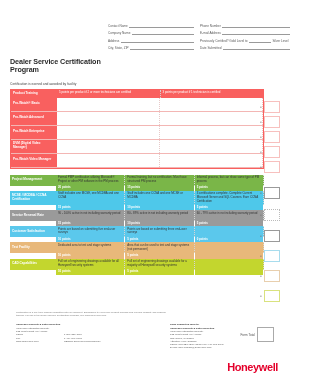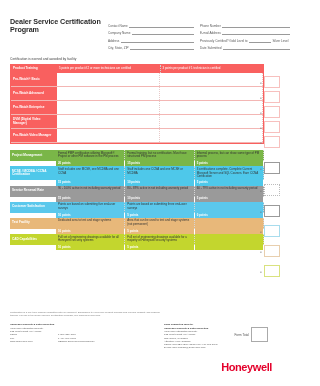--- a/index.html
+++ b/index.html
@@ -8,21 +8,21 @@
     background: #ffffff;
     font-family: "Liberation Sans", sans-serif;
     color: #222;
     overflow: hidden;
   }
   .page { position: relative; width:298px; height:386px; padding: 0; }
 
   
   .header { display:flex; padding: 18px 8px 0 10px; }
   .titles { width: 98px; flex: none; }
-  .t1 { font-size: 7.2px; font-weight: bold; color:#2b2b2b; line-height:8.4px; letter-spacing:-0.1px; }
+  .t1 { font-size: 7.2px; font-weight: bold; color:#2b2b2b; line-height:8.4px; letter-spacing:-0.1px;margin-top:40px; }
   .t2 { font-size: 7.2px; font-weight: bold; color:#7ab648; line-height:9px; letter-spacing:-0.1px; }
 
   .contactcols { display:flex; flex:1; gap: 6px; padding-top: 2px; }
   .ccol { flex:1; }
   .cline { display:flex; align-items:flex-end; font-size:3.1px; color:#5b5b5b; height:7.6px; white-space:nowrap; }
   .cline .lbl { flex:none; padding-right:1.5px; }
   .cline .rule { flex:1; border-bottom:0.5px solid #9a9a9a; height:4.5px; }
   .cline .rule.short { flex: 0 0 22px; }
   .cline .lbl2 { flex:none; padding:0 1.5px; }
 
@@ -69,21 +69,21 @@
   .sbox .eq { position:absolute; left:-5px; top:3.5px; font-size:3px; color:#777; }
   .sb-red    { border:0.7px solid #f7c0be; }
   .sb-green  { border:0.7px solid #9a9a9a; }
   .sb-cyan   { border:0.7px dotted #bbb; }
   .sb-gray   { border:0.7px solid #9a9a9a; }
   .sb-cyan2  { border:0.7px solid #a8dced; }
   .sb-tan    { border:0.7px solid #e8cfae; }
   .sb-lime   { border:0.7px solid #d9e27f; }
 
   
-  .foot { position:absolute; left:10px; top:311px; width:278px; }
+  .foot { position:absolute; left:16px; top:311px; width:278px; }
   .note { font-size:2.4px; color:#777; line-height:3.2px; max-width:150px; }
   .fcols { display:flex; margin-top:6px; }
   .fc { font-size:2.5px; line-height:3.3px; color:#555; }
   .fc1 { width:92px; }
   .fc2 { width:62px; }
   .fc3 { width:105px; }
   .fc .hd { font-weight:bold; color:#333; }
   .fpair { display:flex; }
   .fpair .a { width:48px; }
   .logo { position:absolute; right:16px; top:50px; color:#e4002b;

